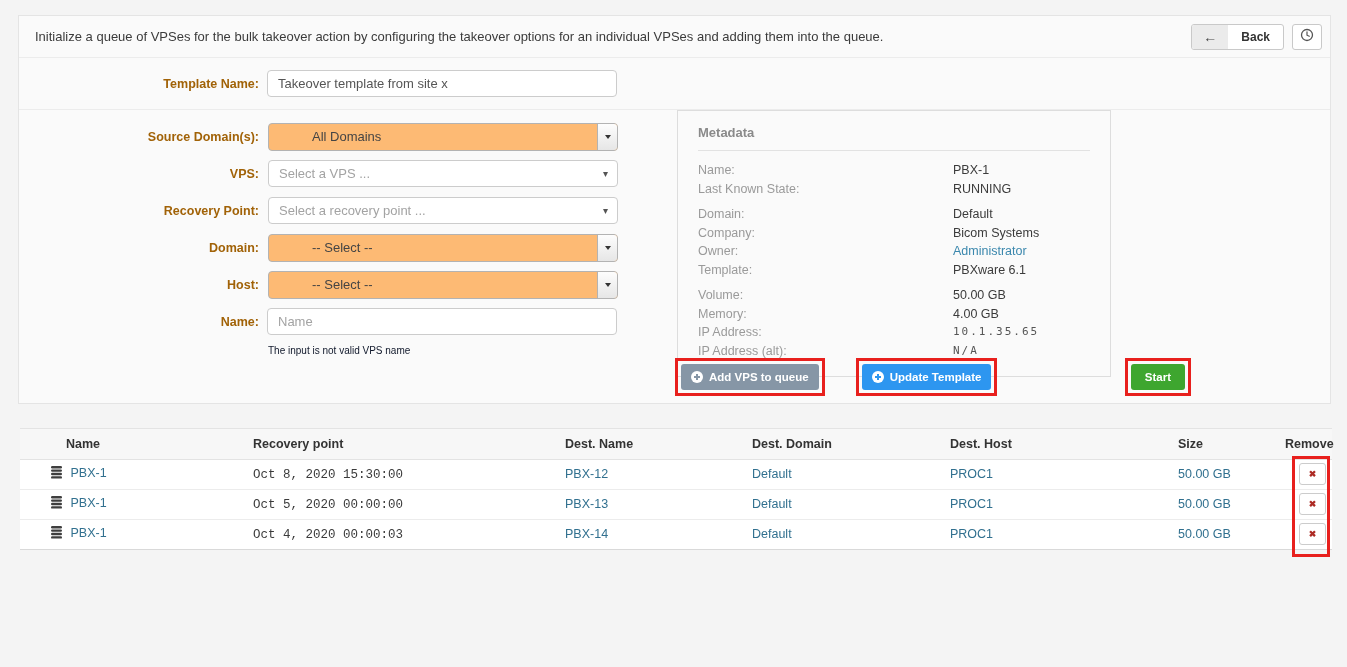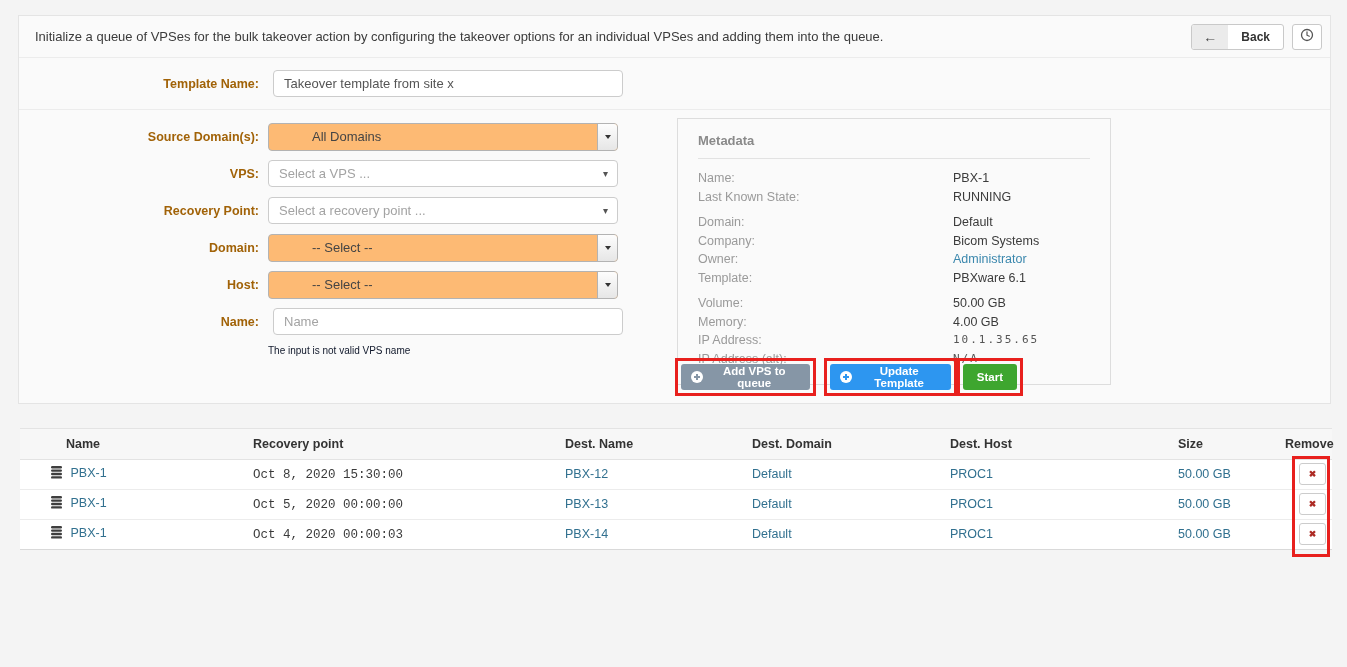--- a/index.html
+++ b/index.html
@@ -29,21 +29,21 @@
   }
   .back-arrow-seg { background:#ebebeb; display:flex; align-items:center; padding:0 11px; font-size:14px; font-weight:bold; color:#444; }
   .back-label-seg { display:flex; align-items:center; padding:0 13px; font-weight:bold; font-size:12px; color:#333; }
   .icon-btn {
     width:30px; height:26px; border:1px solid #c9c9c9; border-radius:3px; background:#fff;
     display:inline-flex; align-items:center; justify-content:center; cursor:pointer; padding:0;
   }
 
   .template-row { height:52px; border-bottom:1px solid #ececec; display:flex; align-items:center; }
   .form-label { width:240px; flex:none; text-align:right; font-weight:bold; font-size:12.5px; color:#a16207; }
-  .field { margin-left:14px; }
+  .field { margin-left:8px; }
   .text-input {
     width:350px; height:27px; border:1px solid #ccc; border-radius:4px;
     padding:0 10px; font-size:13px; color:#555; background:#fff; font-family:inherit;
   }
   .text-input::placeholder { color:#a3a3a3; }
 
   .config-body { position:relative; padding-top:8px; }
   .form-row { display:flex; align-items:center; height:37px; }
 
   .select-native {
@@ -62,33 +62,33 @@
     width:350px; height:27px; background:#fff; border:1px solid #ccc; border-radius:4px;
     display:flex; align-items:center; cursor:pointer; margin-left:9px;
   }
   .select-plain .ph { flex:1; padding:0 10px; font-size:13px; color:#a3a3a3; }
   .select-plain .caret { color:#555; font-size:10px; padding-right:9px; }
 
   .validation { margin-left:249px; margin-top:5px; font-size:10px; color:#0f172a; }
 
   
   .metadata {
-    position:absolute; left:658px; top:8px; width:434px;
+    position:absolute; left:658px; top:0; width:434px;
     border:1px solid #ddd; background:#fafafa; padding:14px 20px 16px;
   }
   .metadata-title { font-size:13px; font-weight:bold; color:#8a8a8a; padding-bottom:10px; border-bottom:1px solid #e2e2e2; margin-bottom:10px; }
   .md-row { display:flex; line-height:18.5px; font-size:12.5px; }
   .md-row.gap { margin-top:7px; }
   .md-label { width:255px; flex:none; color:#9a9a9a; }
   .md-value { color:#3b3b3b; }
   .md-value.link { color:#3a87ad; cursor:pointer; }
   .md-value.mono { font-family:"DejaVu Sans Mono",monospace; font-size:11px; letter-spacing:2px; color:#555; }
 
   
-  .buttons-row { position:absolute; left:656px; bottom:7px; width:348px; display:flex; align-items:center; }
+  .buttons-row { position:absolute; left:656px; bottom:7px; width:516px; display:flex; align-items:center;gap:23px; }
   .hl { border:3px solid #e8201d; padding:3px; display:inline-flex; background:transparent; }
   .hl.mr { margin-right:8px; }
   .hl.start-hl { margin-left:auto; }
   .btn {
     border:none; border-radius:3px; height:26px; padding:0 10px;
     color:#fff; font-weight:bold; font-size:11.5px; font-family:inherit;
     display:inline-flex; align-items:center; gap:6px; cursor:pointer;
   }
   .btn-slate { background:#8696a6; }
   .btn-blue  { background:#2d96f0; }

